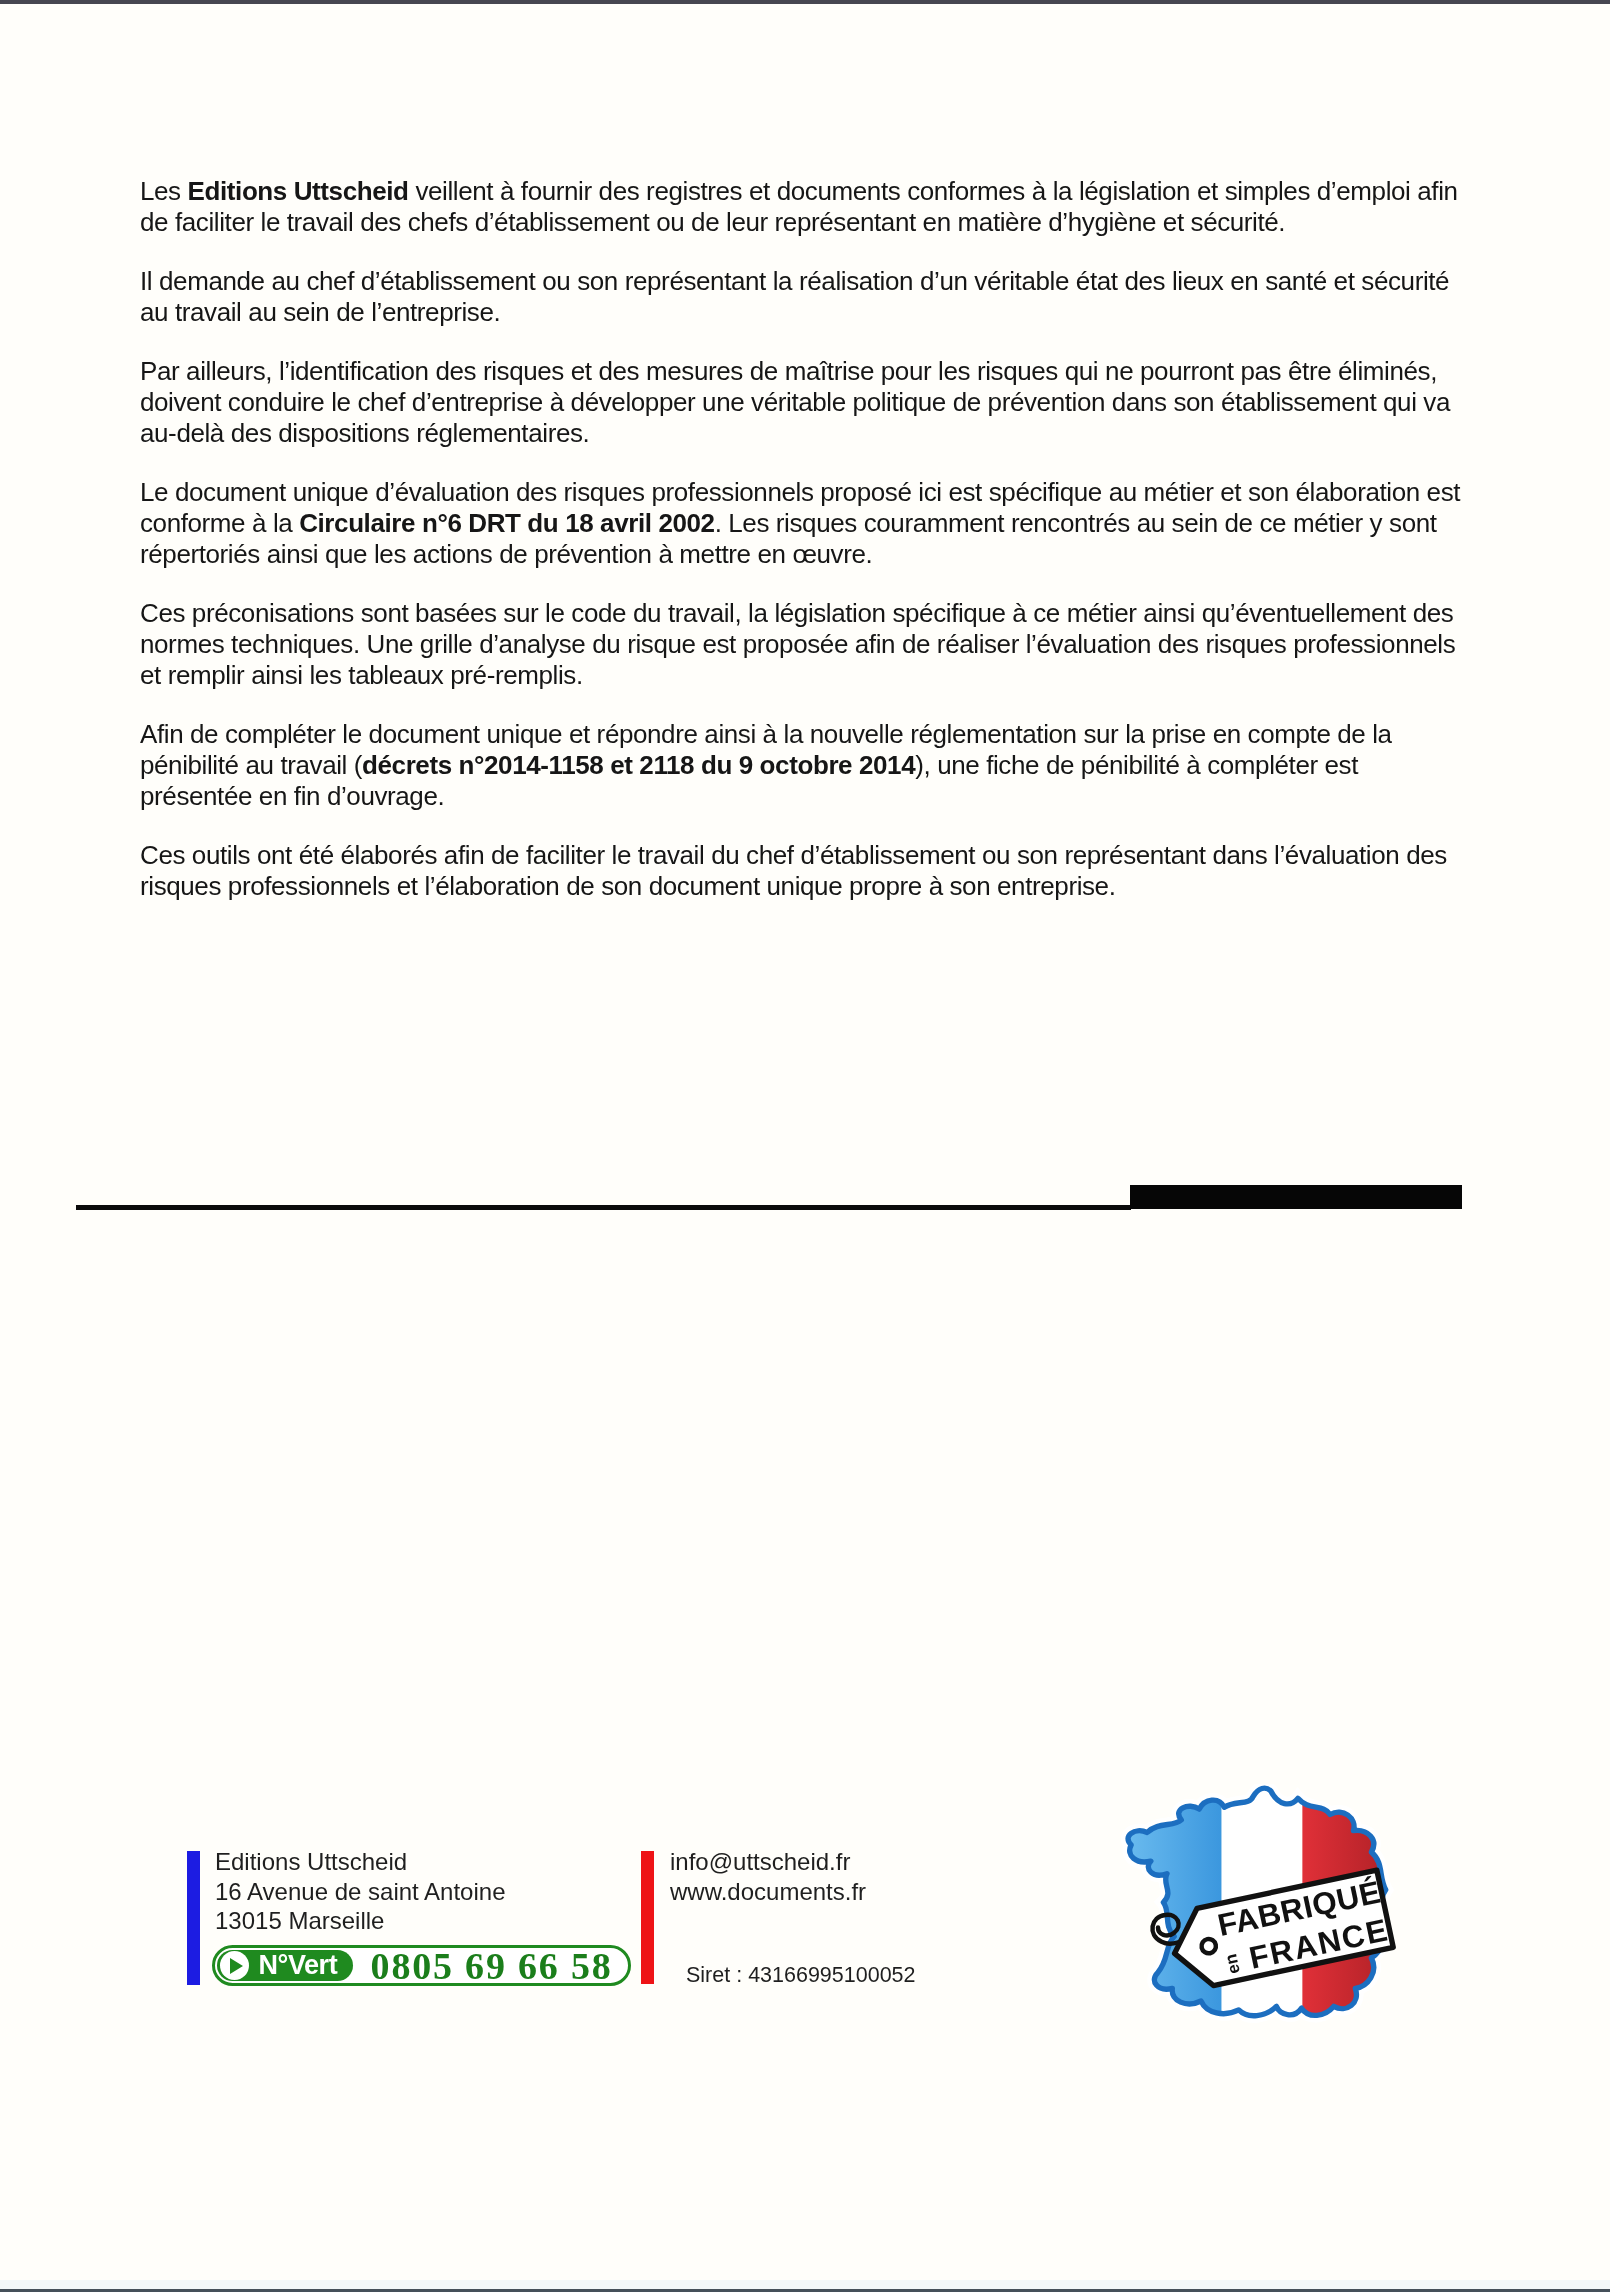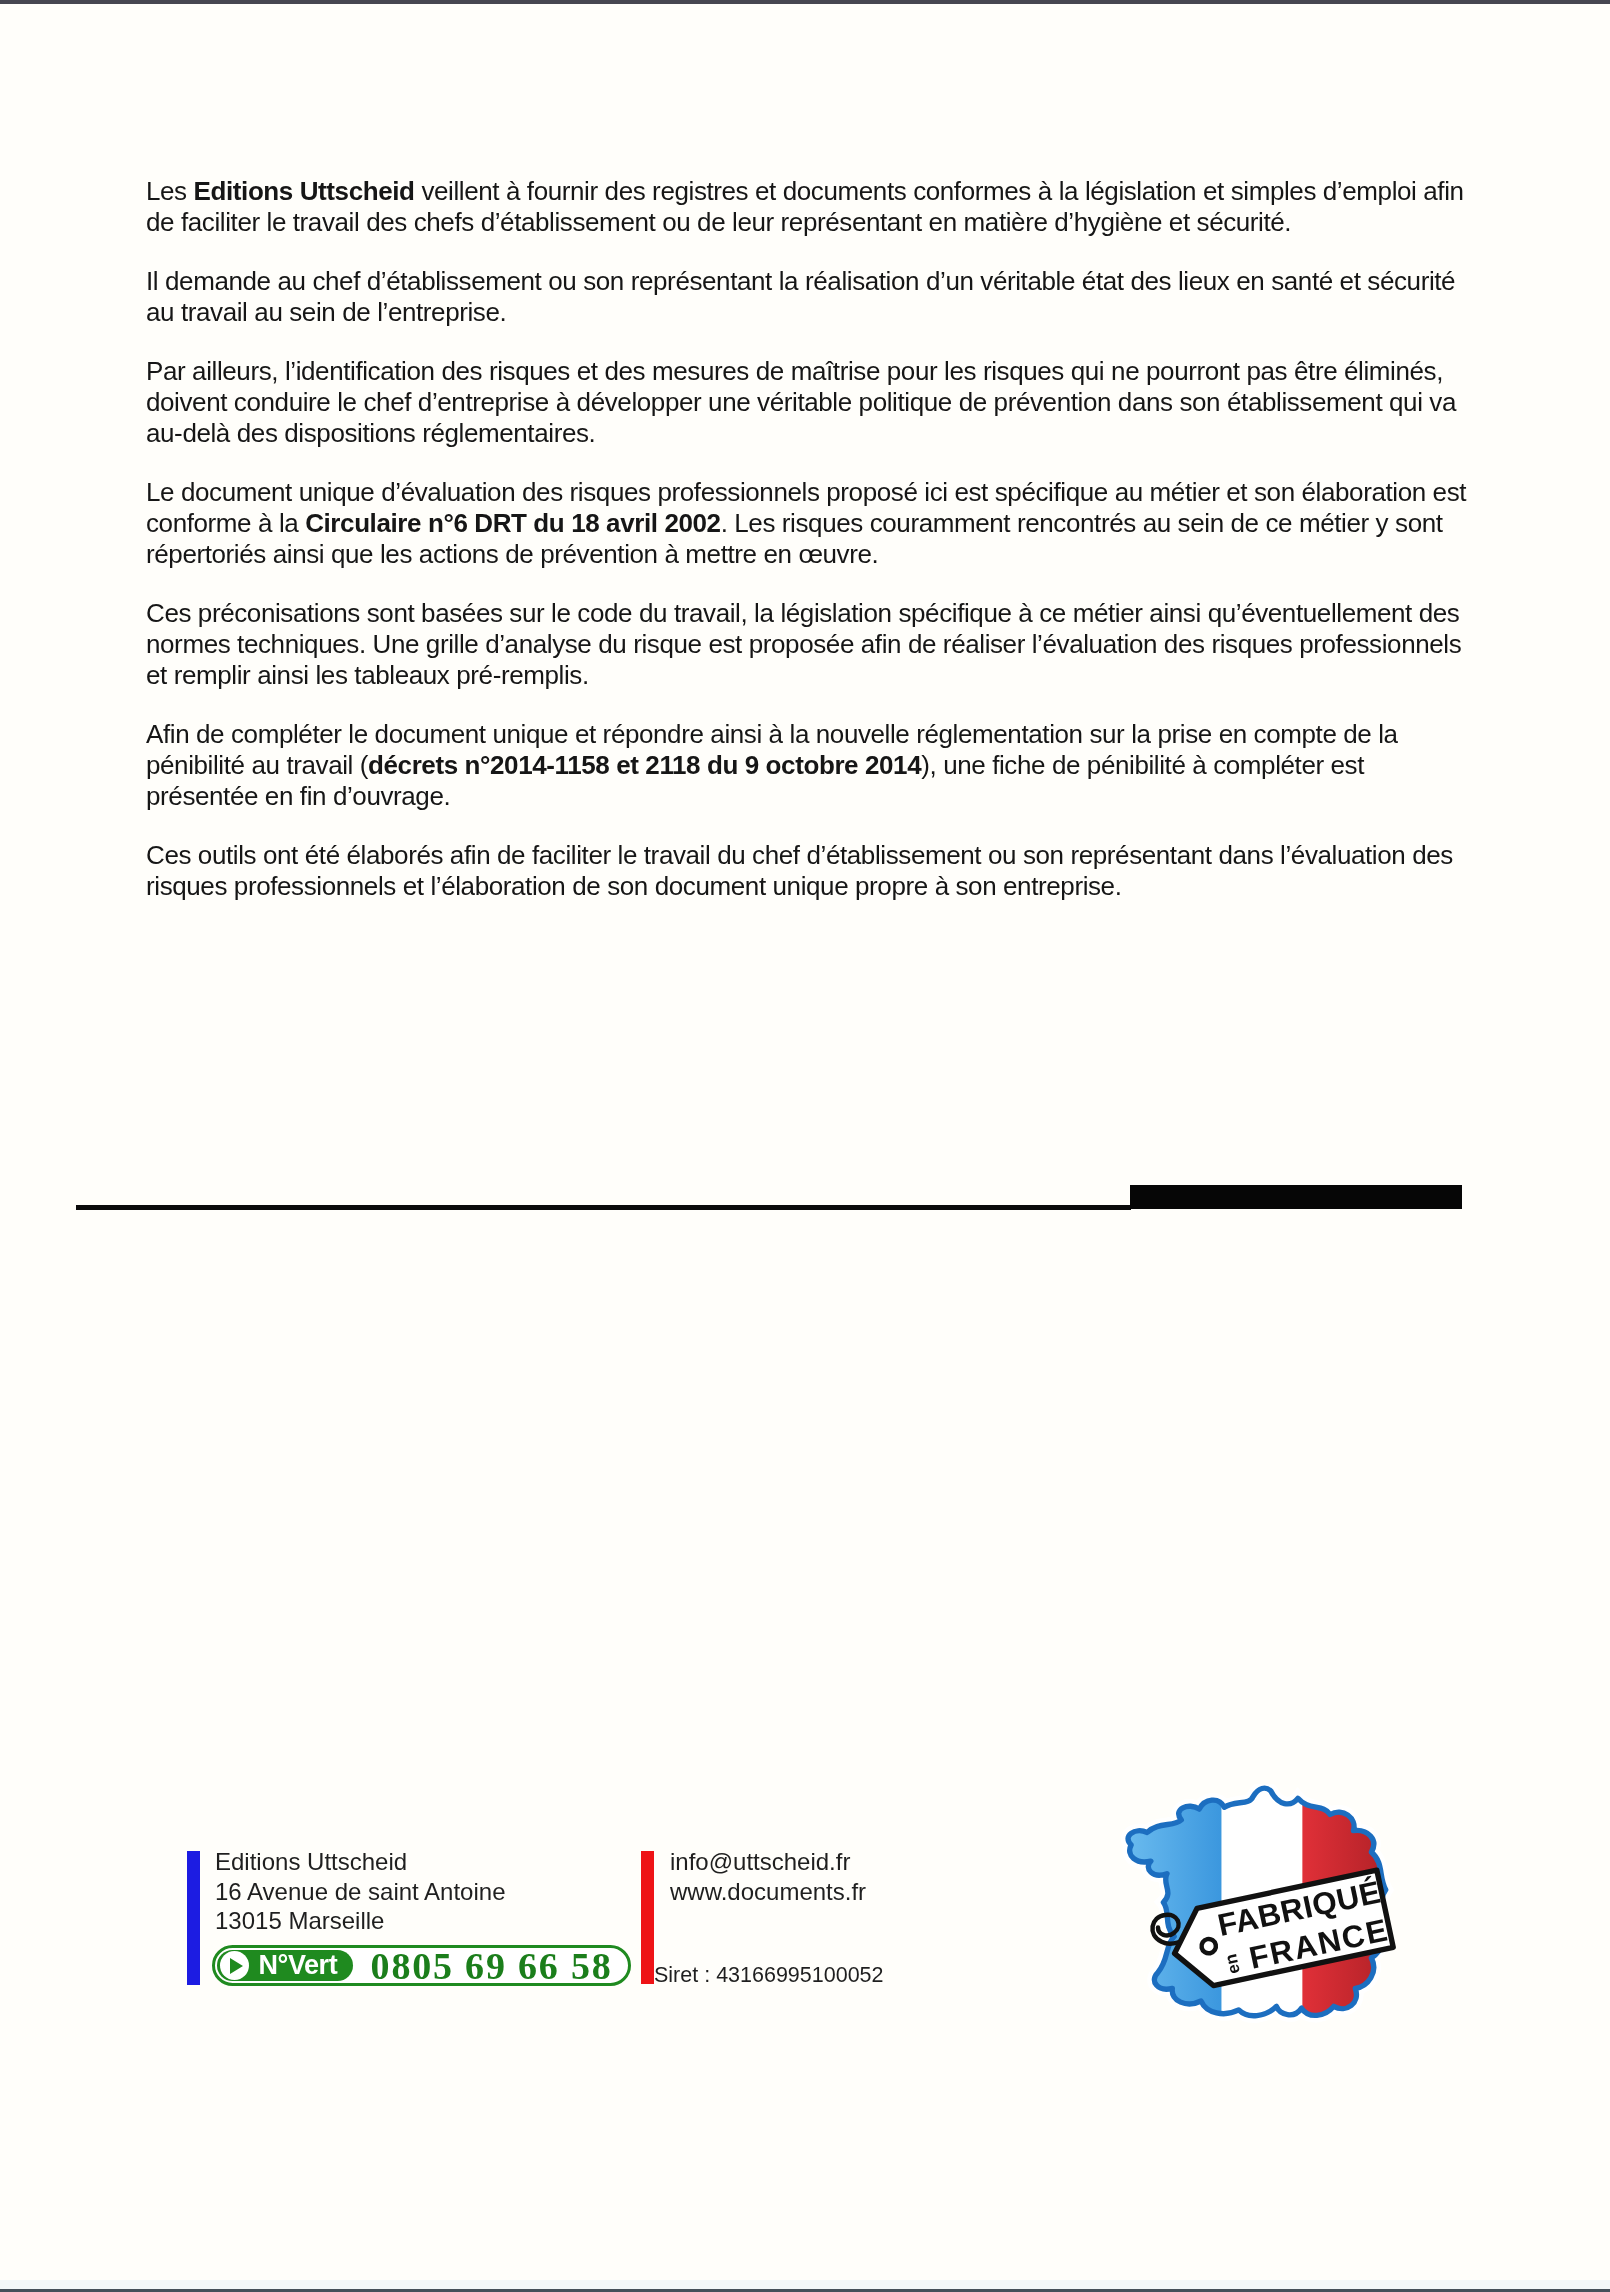--- a/index.html
+++ b/index.html
@@ -9,40 +9,40 @@
     background:#fffefa;
     font-family:"Liberation Sans",sans-serif;
     color:#151515;
     overflow:hidden;
   }
   .edge-top{position:absolute;top:0;left:0;width:100%;height:3.6px;background:#474751;}
   .edge-bottom-light{position:absolute;bottom:3.6px;left:0;width:100%;height:9px;background:#f3f8f9;}
   .edge-bottom{position:absolute;bottom:0;left:0;width:100%;height:3.6px;background:#45505a;}
 
   .body-copy{
-    position:absolute;left:146px;top:176px;width:1333px;
+    position:absolute;left:140px;top:176px;width:1333px;
   }
   .para{
     margin:0 0 28px 0;
     font-size:26px;line-height:31px;letter-spacing:-0.4px;
     color:#161616;
   }
   .para .bold{font-weight:700;}
 
   .divider-line{position:absolute;left:76px;top:1205px;width:1055px;height:4.5px;background:#0b0b0b;}
   .divider-block{position:absolute;left:1130px;top:1185px;width:332px;height:24px;background:#060606;}
 
   
   .bar{position:absolute;width:12.5px;}
   .bar-blue{left:187px;top:1851px;height:134px;background:#1c1ce2;}
   .bar-red{left:641px;top:1851px;height:133px;background:#ee1316;}
 
   .address{position:absolute;left:215px;top:1847px;font-size:24px;line-height:29.6px;color:#1f1f1f;}
   .contact{position:absolute;left:670px;top:1847px;font-size:24px;line-height:30px;color:#1f1f1f;}
-  .siret{position:absolute;left:654px;top:1963px;font-size:21.5px;color:#1f1f1f;}
+  .siret{position:absolute;left:686px;top:1963px;font-size:21.5px;color:#1f1f1f;}
 
   .nvert{
     position:absolute;left:212px;top:1945px;width:419px;height:41px;
     background:#ffffff;border:3.6px solid #1f8a1f;border-radius:25px;
     display:flex;align-items:stretch;box-sizing:border-box;
   }
   .nvert-left{
     margin:1.8px;background:#1f8a1f;border-radius:19.7px;
     display:flex;align-items:center;padding:0 16px 0 3.6px;gap:9px;
   }

